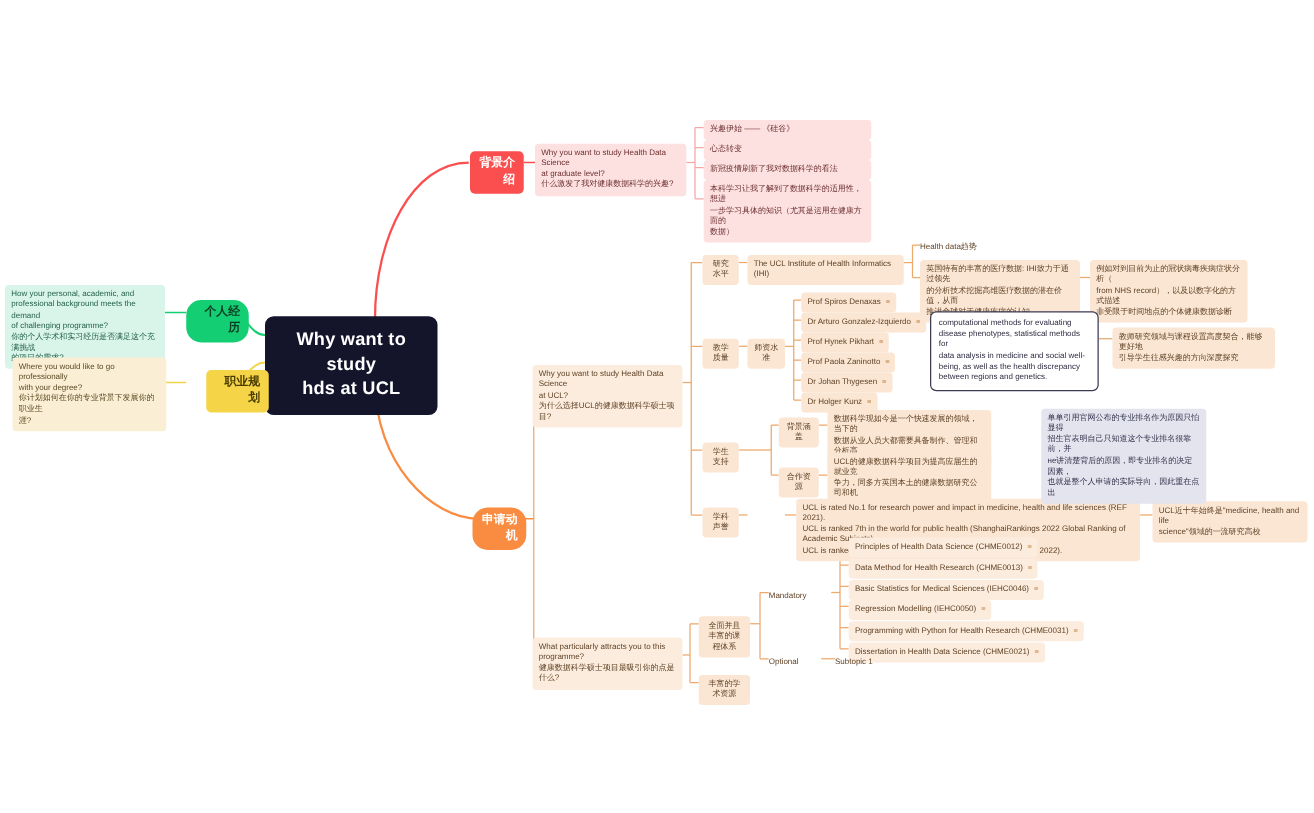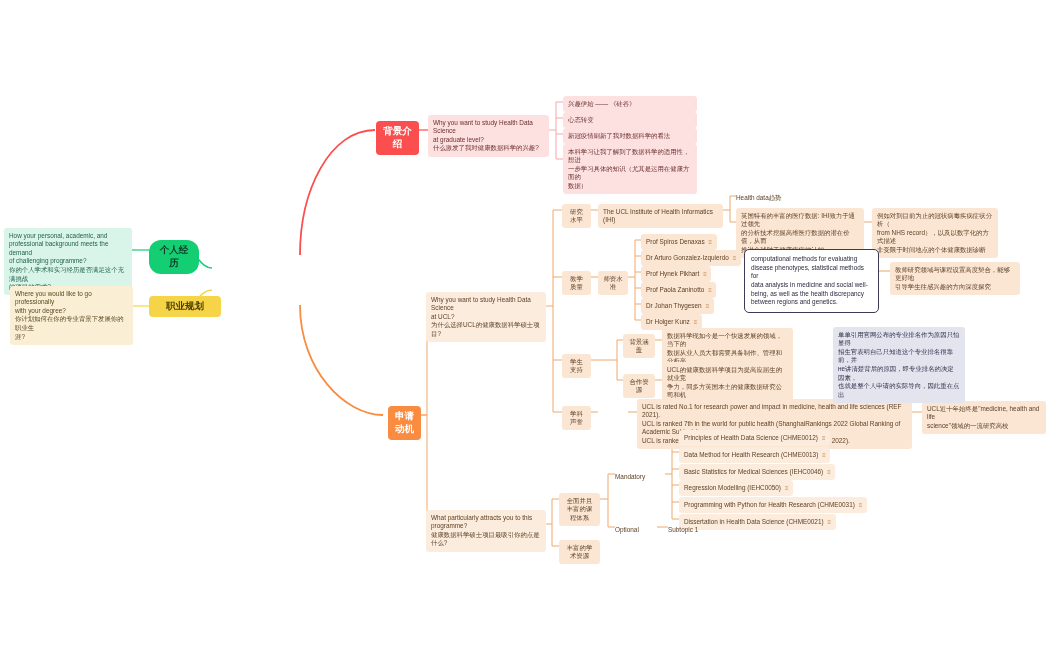--- a/index.html
+++ b/index.html
@@ -44,21 +44,21 @@
     border-radius: 7px;
     padding: 10px 14px;
     letter-spacing: .2px;
   }
   
   .chip {
     font-size: 9.5px;
     font-weight: 700;
     padding: 4px 7px;
     border-radius: 4px;
-    text-align: center;
+    text-align: right;
     color: #ffffff;
   }
   .chip-green { background: #13ce72; color:#0b3c24; }
   .chip-yellow { background: #f5d547; color:#4a3c00; }
   .chip-red { background: #fb4e4e; color:#ffffff; }
   .chip-orange { background: #f98c41; color:#ffffff; }
 
   
   .leaf {
     font-size: 6.4px;
@@ -150,47 +150,49 @@
 
     <path d="M600 499 L 608 499" stroke="#eda86b" stroke-width="1" fill="none"></path>
     <path d="M608 474 L 608 527 M608 474 L 615 474 M608 527 L 615 527" stroke="#eda86b" stroke-width="1" fill="none"></path>
 
     <path d="M665 474 L 672 474" stroke="#eda86b" stroke-width="1" fill="none"></path>
     <path d="M672 435 L 672 519 M672 435 L 679 435 M672 452 L 679 452 M672 469 L 679 469 M672 485 L 679 485 M672 502 L 679 502 M672 519 L 679 519" stroke="#eda86b" stroke-width="1" fill="none"></path>
 
     <path d="M657 527 L 668 527" stroke="#eda86b" stroke-width="1" fill="none"></path>
   </svg>
 
+  <div class="node root" style="left:212px; top:253px; width:138px;">Why want to study
+hds at UCL</div>
 
   <div class="node chip chip-green" style="left:149px; top:240px; width:50px;border-radius:12px;">个人经历</div>
   <div class="node leaf mint" style="left:4px; top:228px; width:128px;">How your personal, academic, and
 professional background meets the demand
 of challenging programme?
 你的个人学术和实习经历是否满足这个充满挑战
 的项目的需求?</div>
 
-  <div class="node chip chip-yellow" style="left:149px; top:296px; width:72px;">职业规划</div>
+  <div class="node chip chip-yellow" style="left:165px; top:296px; width:50px;">职业规划</div>
   <div class="node leaf cream" style="left:10px; top:286px; width:123px;">Where you would like to go professionally
 with your degree?
 你计划如何在你的专业背景下发展你的职业生
 涯?</div>
 
   <div class="node chip chip-red" style="left:376px; top:121px; width:43px;">背景介绍</div>
   <div class="node leaf pink" style="left:428px; top:115px; width:121px;">Why you want to study Health Data Science
 at graduate level?
 什么激发了我对健康数据科学的兴趣?</div>
 
   <div class="node leaf pink" style="left:563px; top:96px; width:134px;">兴趣伊始 —— 《硅谷》</div>
   <div class="node leaf pink" style="left:563px; top:112px; width:134px;">心态转变</div>
   <div class="node leaf pink" style="left:563px; top:128px; width:134px;">新冠疫情刷新了我对数据科学的看法</div>
   <div class="node leaf pink" style="left:563px; top:144px; width:134px;">本科学习让我了解到了数据科学的适用性，想进
 一步学习具体的知识（尤其是运用在健康方面的
 数据）</div>
 
-  <div class="node chip chip-orange" style="left:388px; top:406px; width:33px;">申请动机</div>
+  <div class="node chip chip-orange" style="left:378px; top:406px; width:43px;border-radius:12px;">申请动机</div>
 
   <div class="node leaf peach-lt" style="left:426px; top:292px; width:120px;">Why you want to study Health Data Science
 at UCL?
 为什么选择UCL的健康数据科学硕士项目?</div>
 
   <div class="node leaf peach-lt" style="left:426px; top:510px; width:120px;">What particularly attracts you to this
 programme?
 健康数据科学硕士项目最吸引你的点是什么?</div>
 
   <div class="node leaf peach" style="left:562px; top:204px; width:29px; text-align:center;">研究水平</div>

